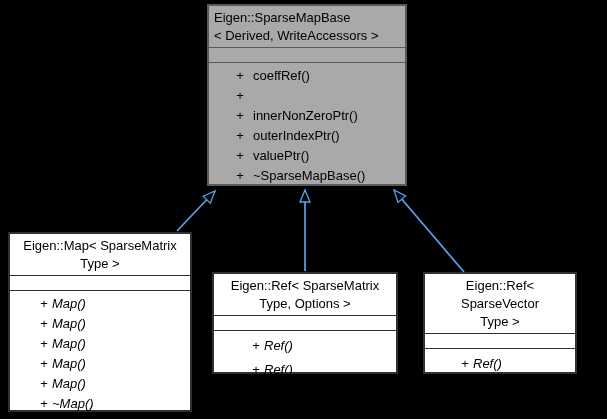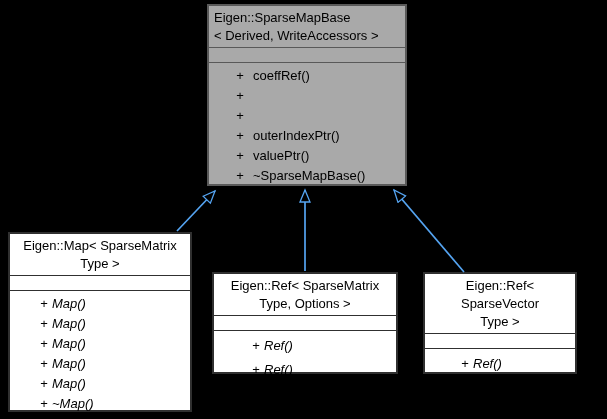--- a/index.html
+++ b/index.html
@@ -61,20 +61,21 @@
     <div class="methods">
       <div class="row">
         <span class="vis">+</span>
         <span class="mname">coeffRef()</span>
       </div>
       <div class="row">
         <span class="vis">+</span>
       </div>
       <div class="row">
         <span class="vis">+</span>
+        <span class="mname">innerNonZeroPtr()</span>
       </div>
       <div class="row">
         <span class="vis">+</span>
         <span class="mname">outerIndexPtr()</span>
       </div>
       <div class="row">
         <span class="vis">+</span>
         <span class="mname">valuePtr()</span>
       </div>
       <div class="row">

